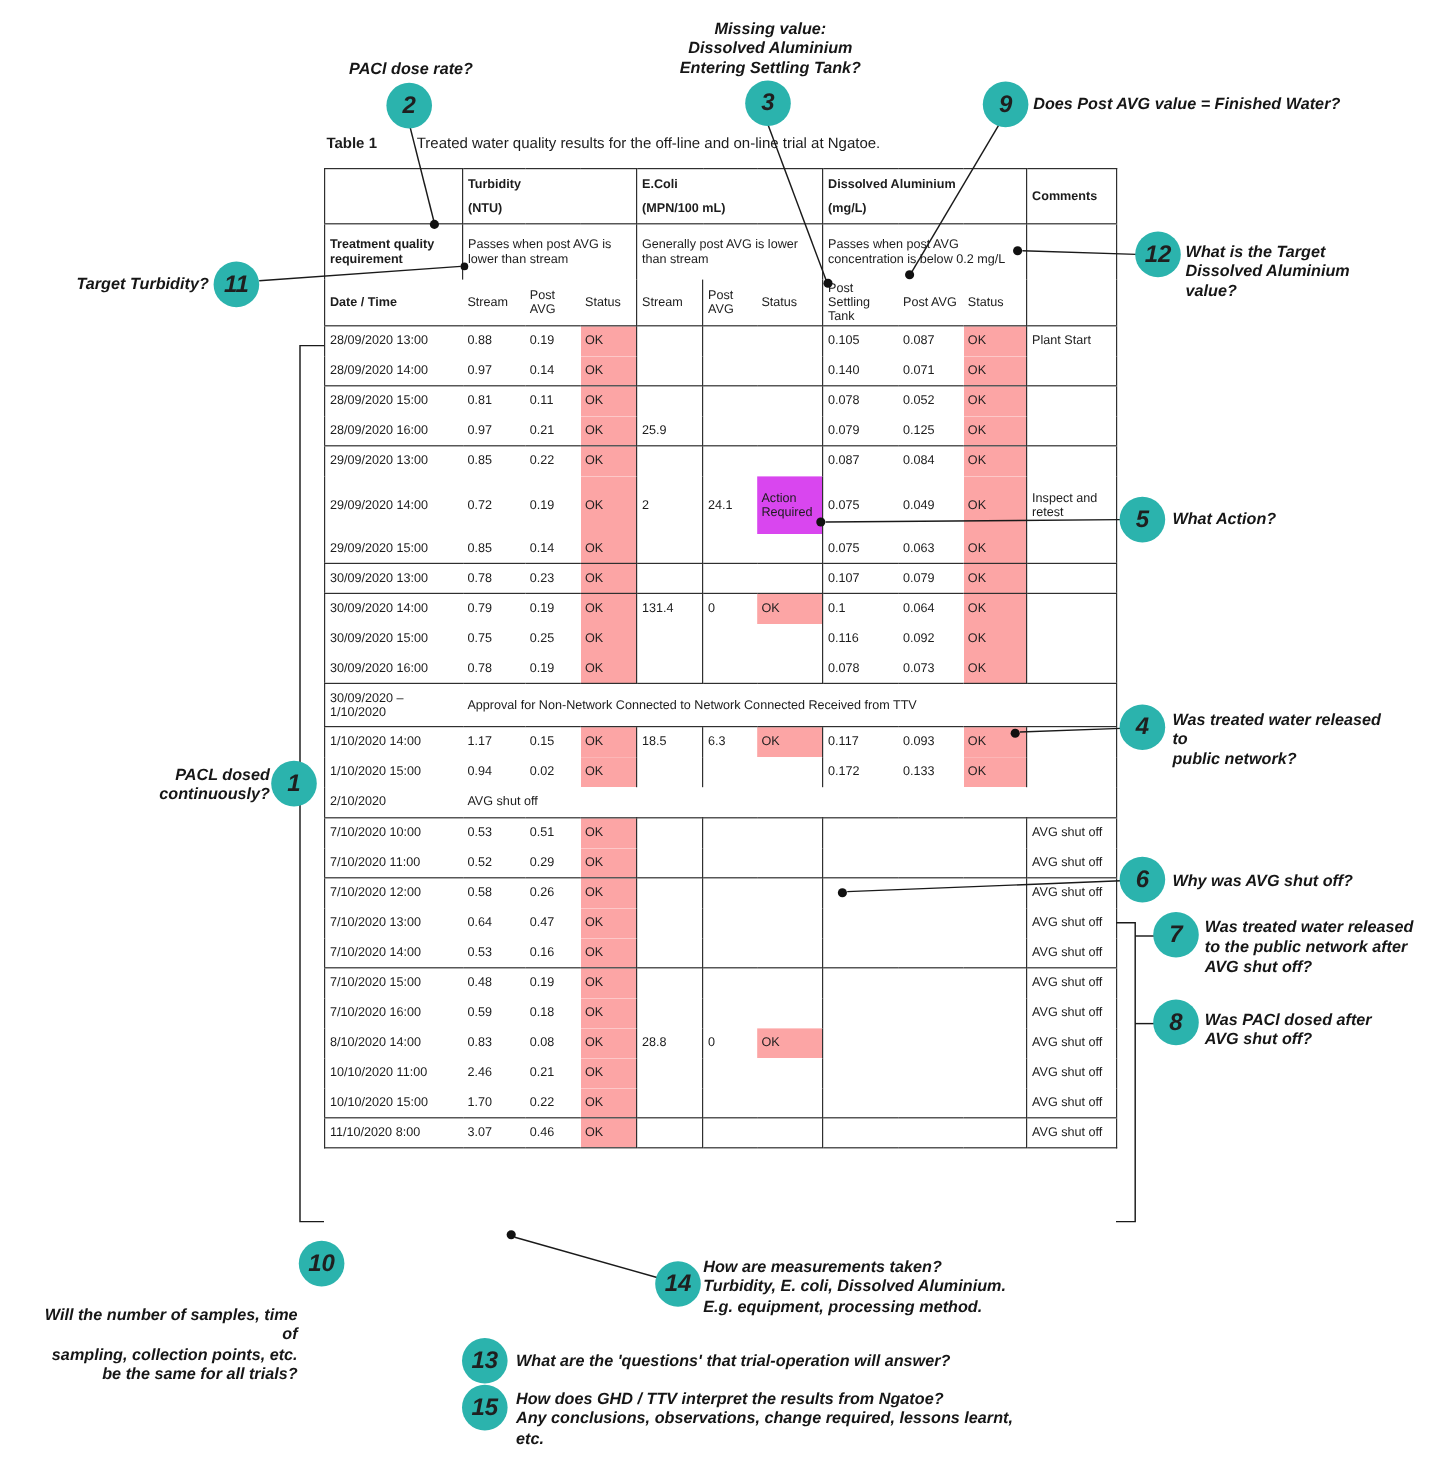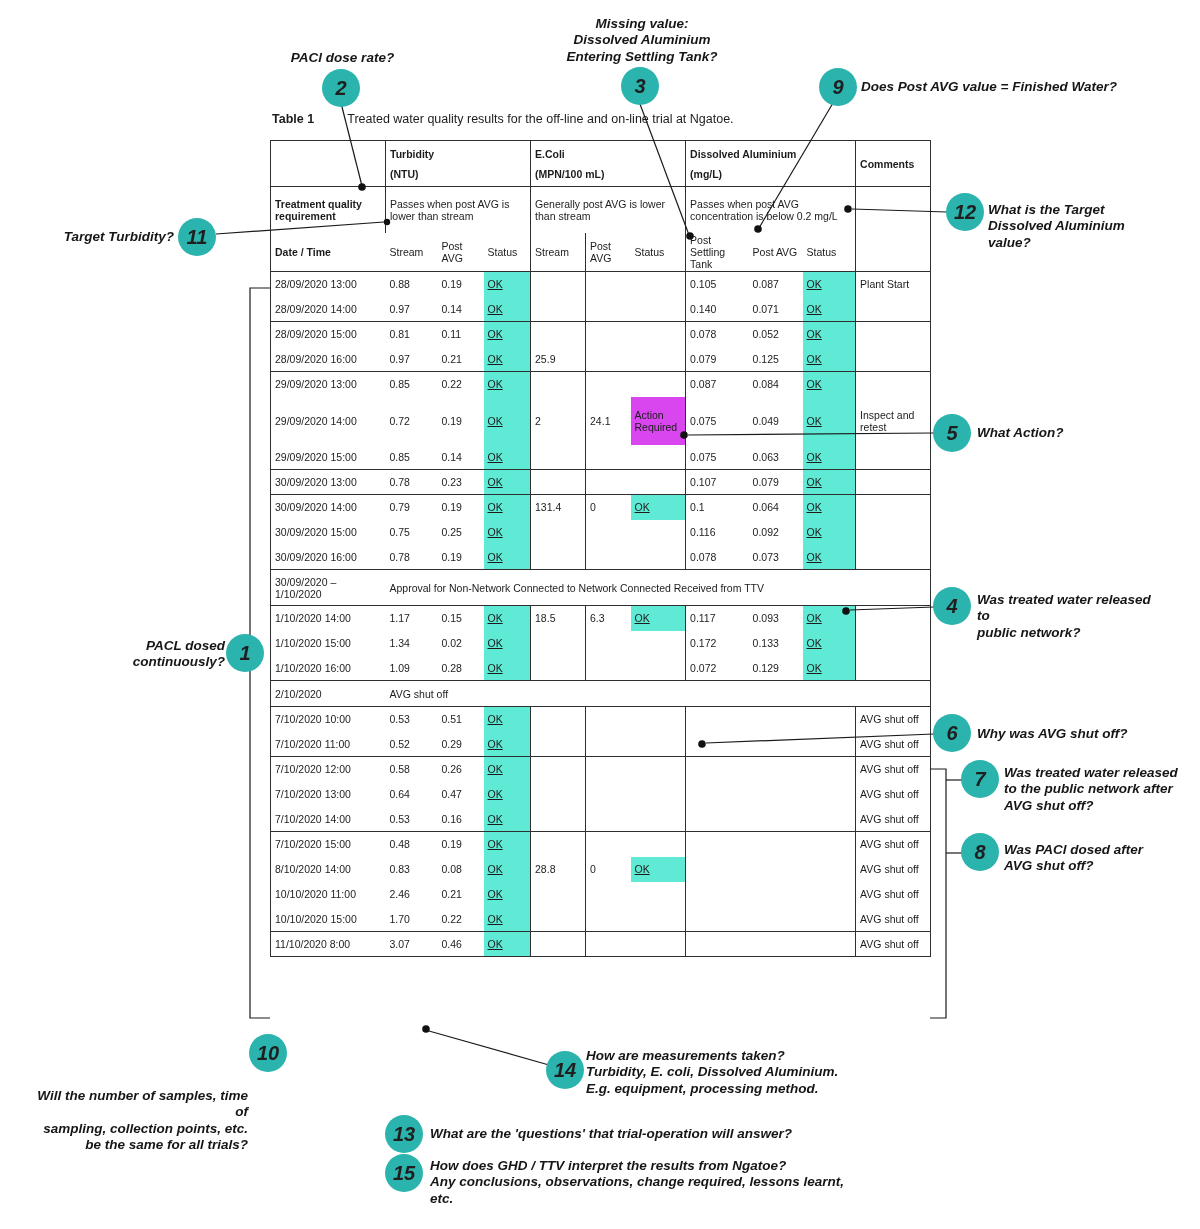--- a/index.html
+++ b/index.html
@@ -27,21 +27,21 @@
   tr.req  { height:46px; }
   tr.colh { height:39px; }
   tbody tr { height:25px; }
   tbody tr.tall { height:48px; }
   tbody tr.span-row { height:36px; }
   tbody tr.span-small { height:26px; }
   td.c-date { padding-left:8px; }
   .bold { font-weight:bold; }
   .pre { white-space:pre-line; }
   .gname { margin-bottom:8px; }
-  td.ok-green { background:#5eead4;text-decoration:underline; }
+  td.ok-green { background:#fca5a5; }
   td.action-orange { background:#d946ef; }
   td.v-top { vertical-align:top; padding-top:3px; }
   td.span-text { text-align:center; }
 
   
   .ann {
     position:absolute; font-weight:bold; font-style:italic;
     font-size:13.5px; line-height:1.22; white-space:pre-line;
     color:#161616; z-index:4;
   }
@@ -274,41 +274,28 @@
         <td class="b-r">18.5</td>
         <td>6.3</td>
         <td class="b-r ok-green">OK</td>
         <td>0.117</td>
         <td>0.093</td>
         <td class="b-r ok-green">OK</td>
         <td></td>
       </tr>
       <tr>
         <td class="c-date">1/10/2020 15:00</td>
-        <td>1.34</td>
+        <td>0.94</td>
         <td>0.02</td>
         <td class="b-r ok-green">OK</td>
         <td class="b-r"></td>
         <td></td>
         <td class="b-r"></td>
         <td>0.172</td>
         <td>0.133</td>
-        <td class="b-r ok-green">OK</td>
-        <td></td>
-      </tr>
-      <tr class="end">
-        <td class="c-date">1/10/2020 16:00</td>
-        <td>1.09</td>
-        <td>0.28</td>
-        <td class="b-r ok-green">OK</td>
-        <td class="b-r"></td>
-        <td></td>
-        <td class="b-r"></td>
-        <td>0.072</td>
-        <td>0.129</td>
         <td class="b-r ok-green">OK</td>
         <td></td>
       </tr>
       <tr class="end span-small">
         <td class="c-date pre">2/10/2020</td>
         <td class="span-text" colspan="10">AVG shut off</td>
       </tr>
       <tr>
         <td class="c-date">7/10/2020 10:00</td>
         <td>0.53</td>
@@ -371,20 +358,33 @@
         <td class="b-r"></td>
         <td></td>
         <td></td>
         <td class="b-r"></td>
         <td>AVG shut off</td>
       </tr>
       <tr>
         <td class="c-date">7/10/2020 15:00</td>
         <td>0.48</td>
         <td>0.19</td>
+        <td class="b-r ok-green">OK</td>
+        <td class="b-r"></td>
+        <td></td>
+        <td class="b-r"></td>
+        <td></td>
+        <td></td>
+        <td class="b-r"></td>
+        <td>AVG shut off</td>
+      </tr>
+      <tr>
+        <td class="c-date">7/10/2020 16:00</td>
+        <td>0.59</td>
+        <td>0.18</td>
         <td class="b-r ok-green">OK</td>
         <td class="b-r"></td>
         <td></td>
         <td class="b-r"></td>
         <td></td>
         <td></td>
         <td class="b-r"></td>
         <td>AVG shut off</td>
       </tr>
       <tr>

